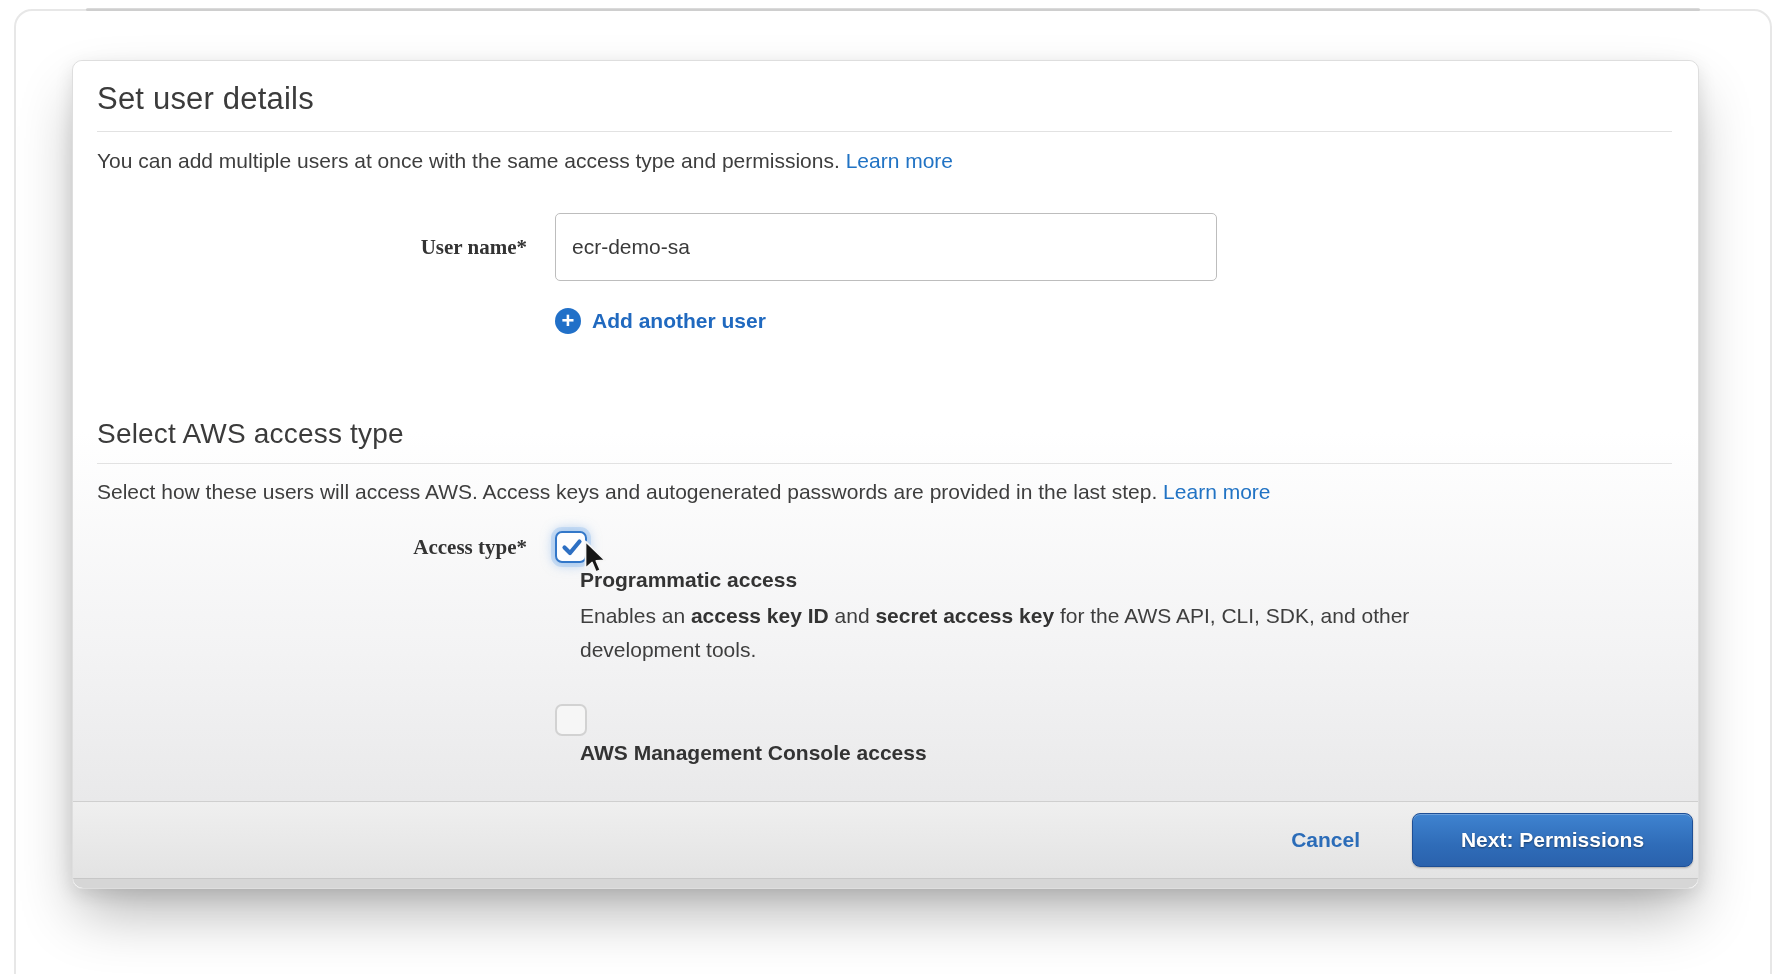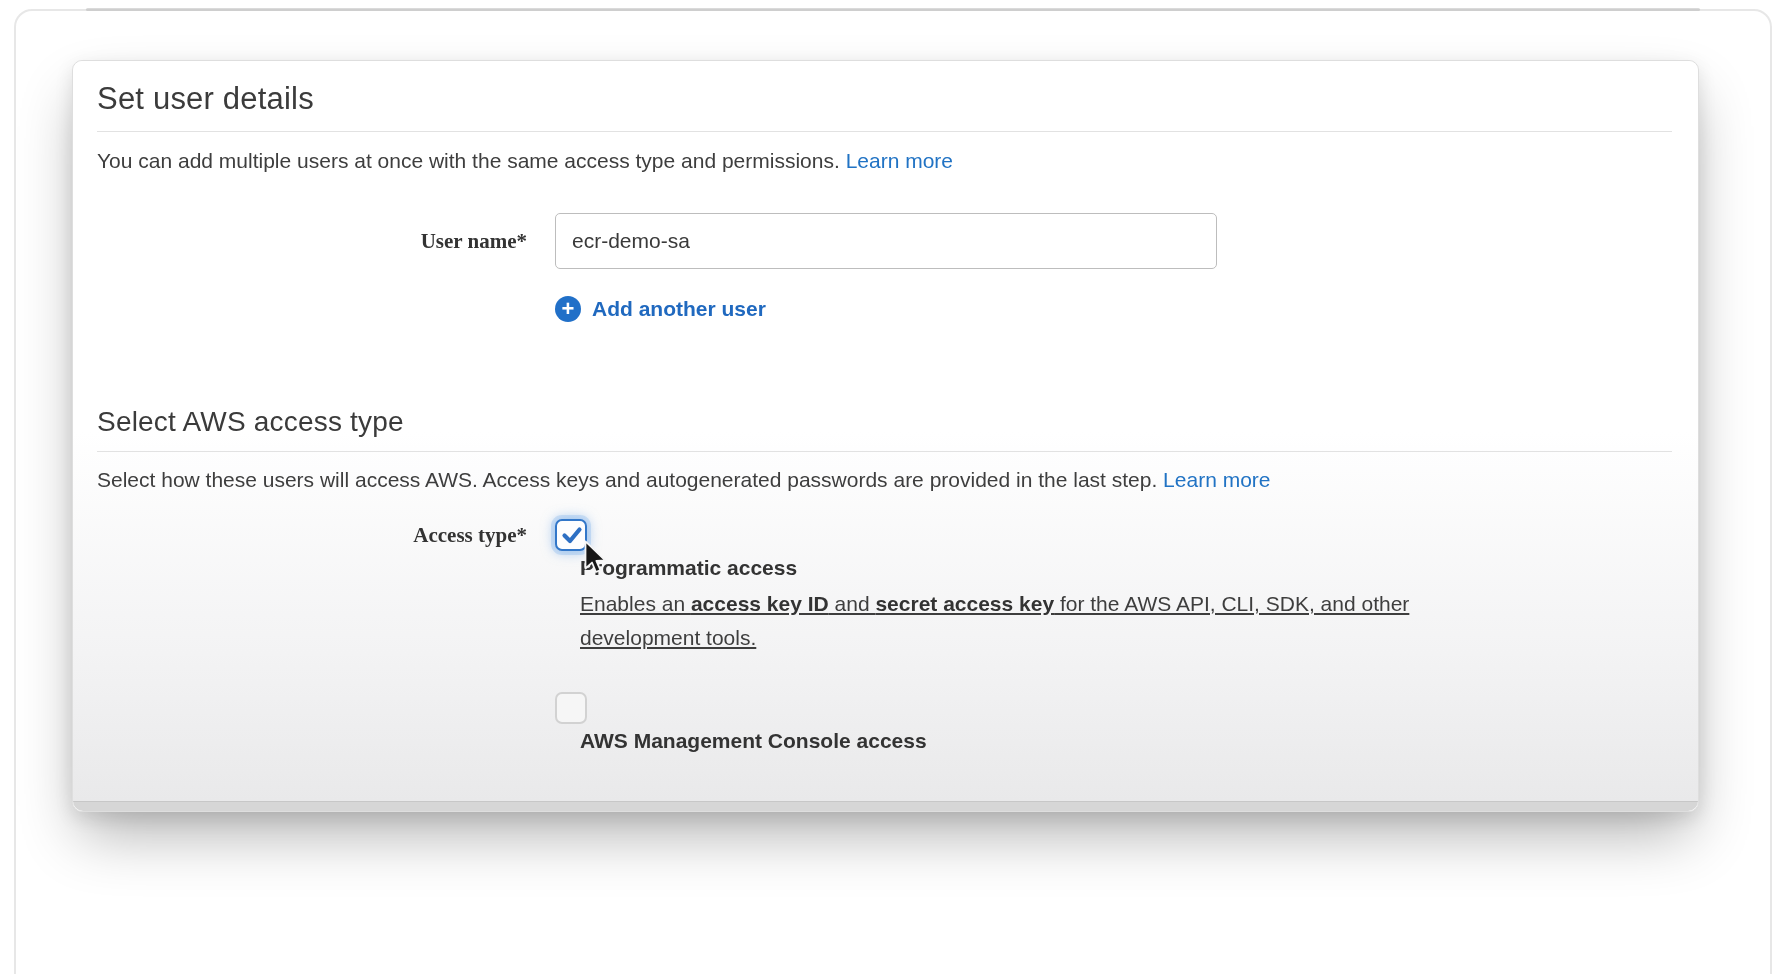--- a/index.html
+++ b/index.html
@@ -33,21 +33,21 @@
   h1{font-size:31px;font-weight:400;color:#3b3b3b;margin:0 0 14px;padding-top:2px;letter-spacing:.2px;}
   h2{font-size:28px;font-weight:400;color:#3b3b3b;margin:0 0 13px;letter-spacing:.2px;}
   .divider{height:1px;background:#e2e2e2;}
 
   p.intro{margin:14px 0 0;font-size:21px;line-height:30px;color:#3e3e3e;}
   a.textlink{color:#2173c4;text-decoration:none;cursor:pointer;}
 
   .row-username{margin-top:37px;display:flex;align-items:center;}
   .form-label{width:430px;text-align:right;font-weight:bold;font-size:21px;color:#333;flex:none;font-family:Liberation Serif, serif;}
   .name-input{
-    margin-left:28px;width:662px;height:56px;box-sizing:border-box;
+    margin-left:28px;width:662px;height:68px;box-sizing:border-box;
     border:1px solid #bdbdbd;border-radius:5px;padding:0 16px;
     font-family:inherit;font-size:21px;color:#3a3a3a;background:#fff;outline:none;
   }
 
   .add-row{margin-top:27px;margin-left:458px;display:flex;align-items:center;cursor:pointer;width:fit-content;}
   .plus-icon{
     width:26px;height:26px;border-radius:50%;background:#2170c8;flex:none;
     color:#fff;font-size:22px;font-weight:bold;line-height:25px;text-align:center;
   }
   .add-label{margin-left:11px;font-size:21px;font-weight:bold;color:#2069bf;}
@@ -69,21 +69,21 @@
   .checkbox.checked{
     border:2px solid #3277c9;background:#fdfdfe;
     box-shadow:0 0 0 4px rgba(130,180,235,.30), 0 0 12px 2px rgba(110,165,230,.55);
   }
   .checkbox.checked svg{display:block;position:absolute;left:3px;top:2px;}
 
   .option-text{margin-left:25px;}
   .option-name{font-weight:bold;font-size:21px;line-height:33px;color:#333;}
   .option-desc{font-size:21px;line-height:34px;color:#3e3e3e;margin-top:3px;}
   .option-desc b{color:#333;}
-  .desc-0{max-width:835px;text-decoration:underline;}
+  .desc-0{max-width:835px;}
   .desc-1{max-width:990px;}
 
   .card-footer{
     height:76px;display:flex;align-items:center;justify-content:flex-end;
     padding-right:5px;border-top:1px solid #cfcfcf;
     background:linear-gradient(#efefef,#e3e3e3);
   }
   .cancel-link{font-size:21px;font-weight:bold;color:#2b6cb8;margin-right:52px;cursor:pointer;text-decoration:none;}
   .next-btn{
     width:281px;height:54px;border-radius:8px;border:1px solid #1e4f96;cursor:pointer;
@@ -149,18 +149,22 @@
             <div class="option-text">
               <div class="option-name">AWS Management Console access</div>
             </div>
           </div>
 
         </div>
       </div>
     </div>
   </div>
 
+  <div class="card-footer">
+    <a class="cancel-link">Cancel</a>
+    <button class="next-btn">Next: Permissions</button>
+  </div>
   <div class="card-strip"></div>
 </div>
 
 <svg class="mouse-cursor" viewBox="0 0 24 28">
   <path d="M5 1 L5 21 L9.8 16.6 L12.7 23.6 L16 22.2 L13 15.4 L19.5 15 Z" fill="#161616" stroke="#f5f5f5" stroke-width="1.3" stroke-linejoin="round"></path>
 </svg>
 
 </body></html>

